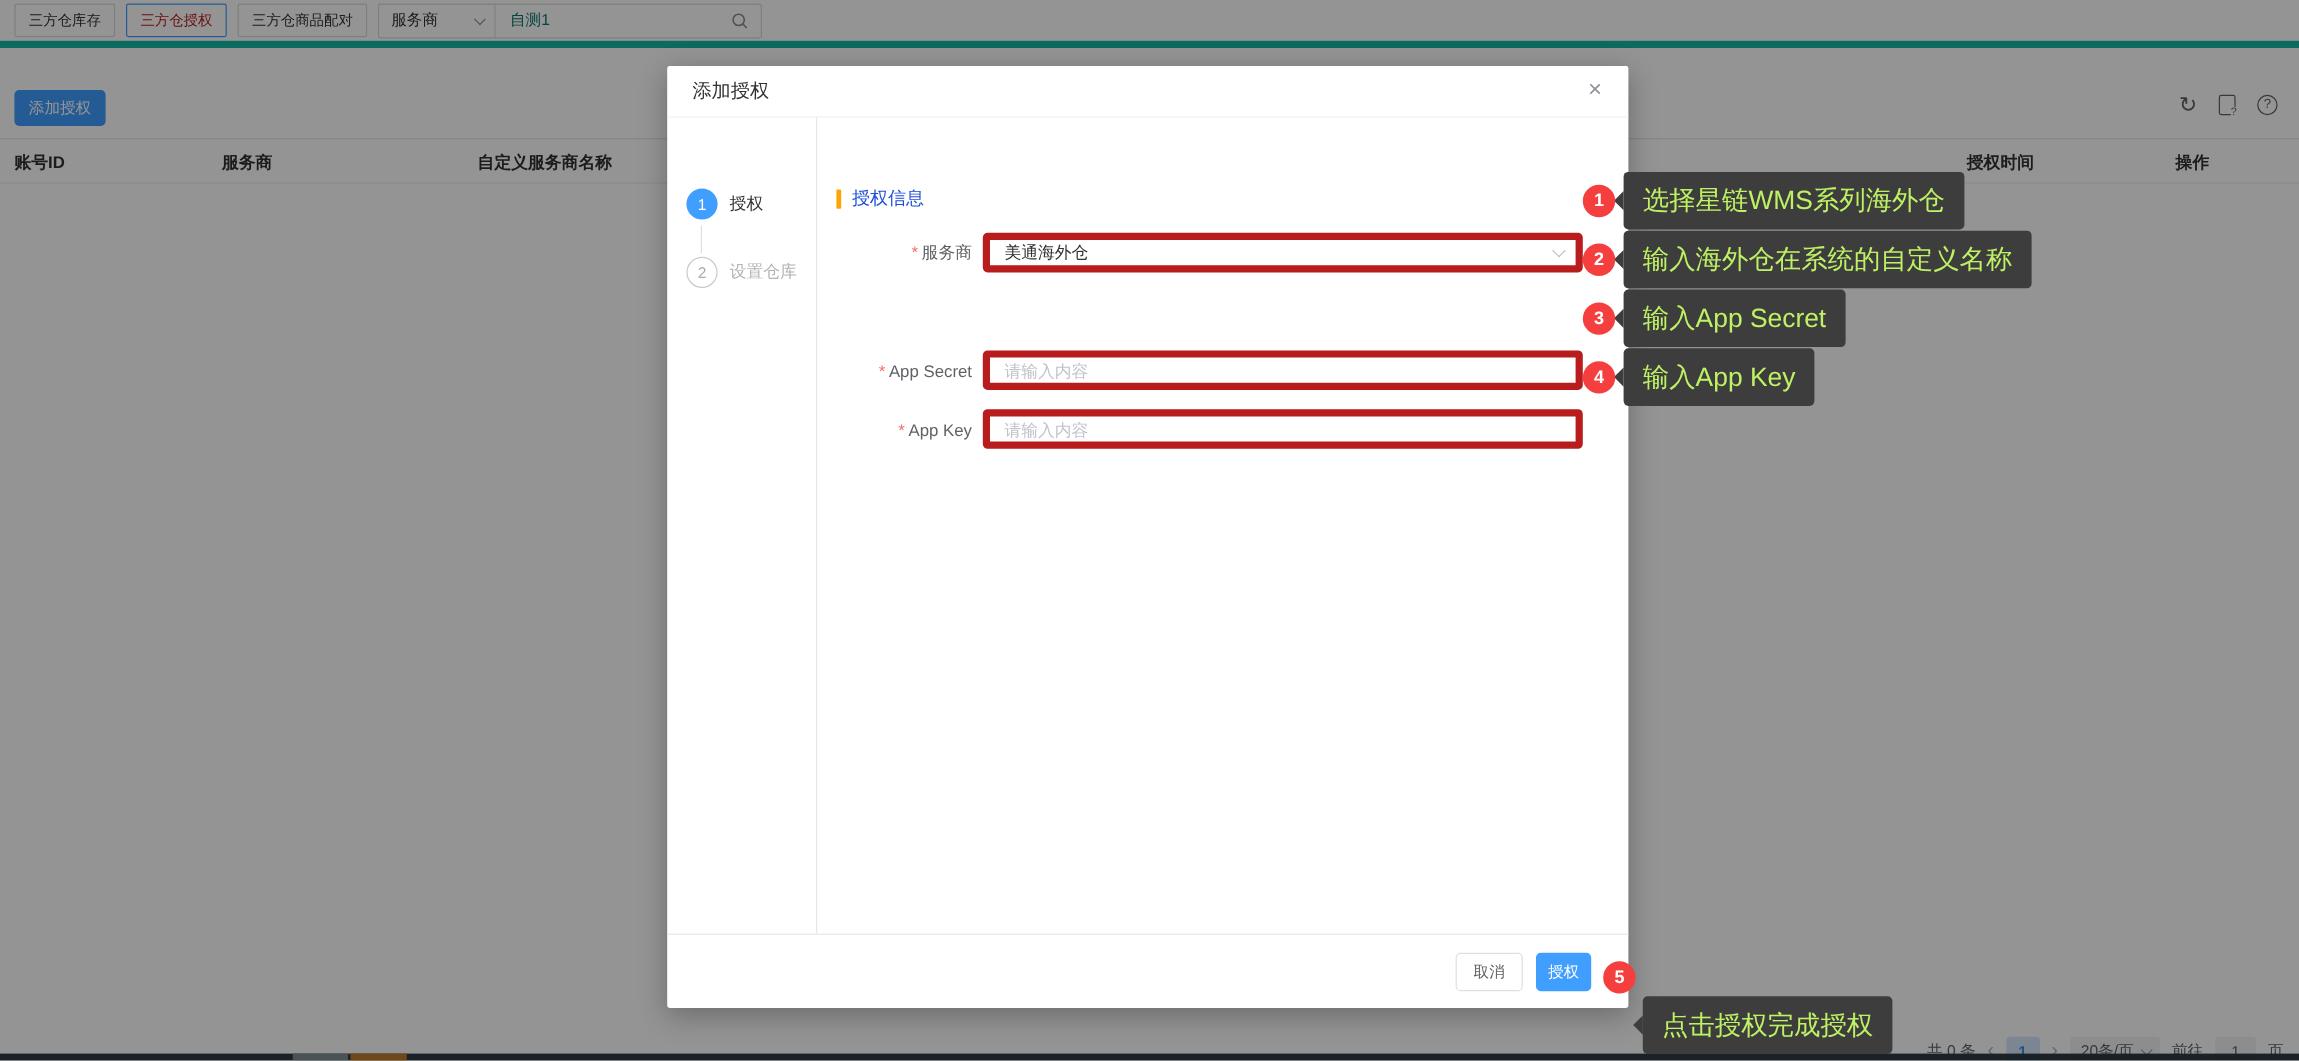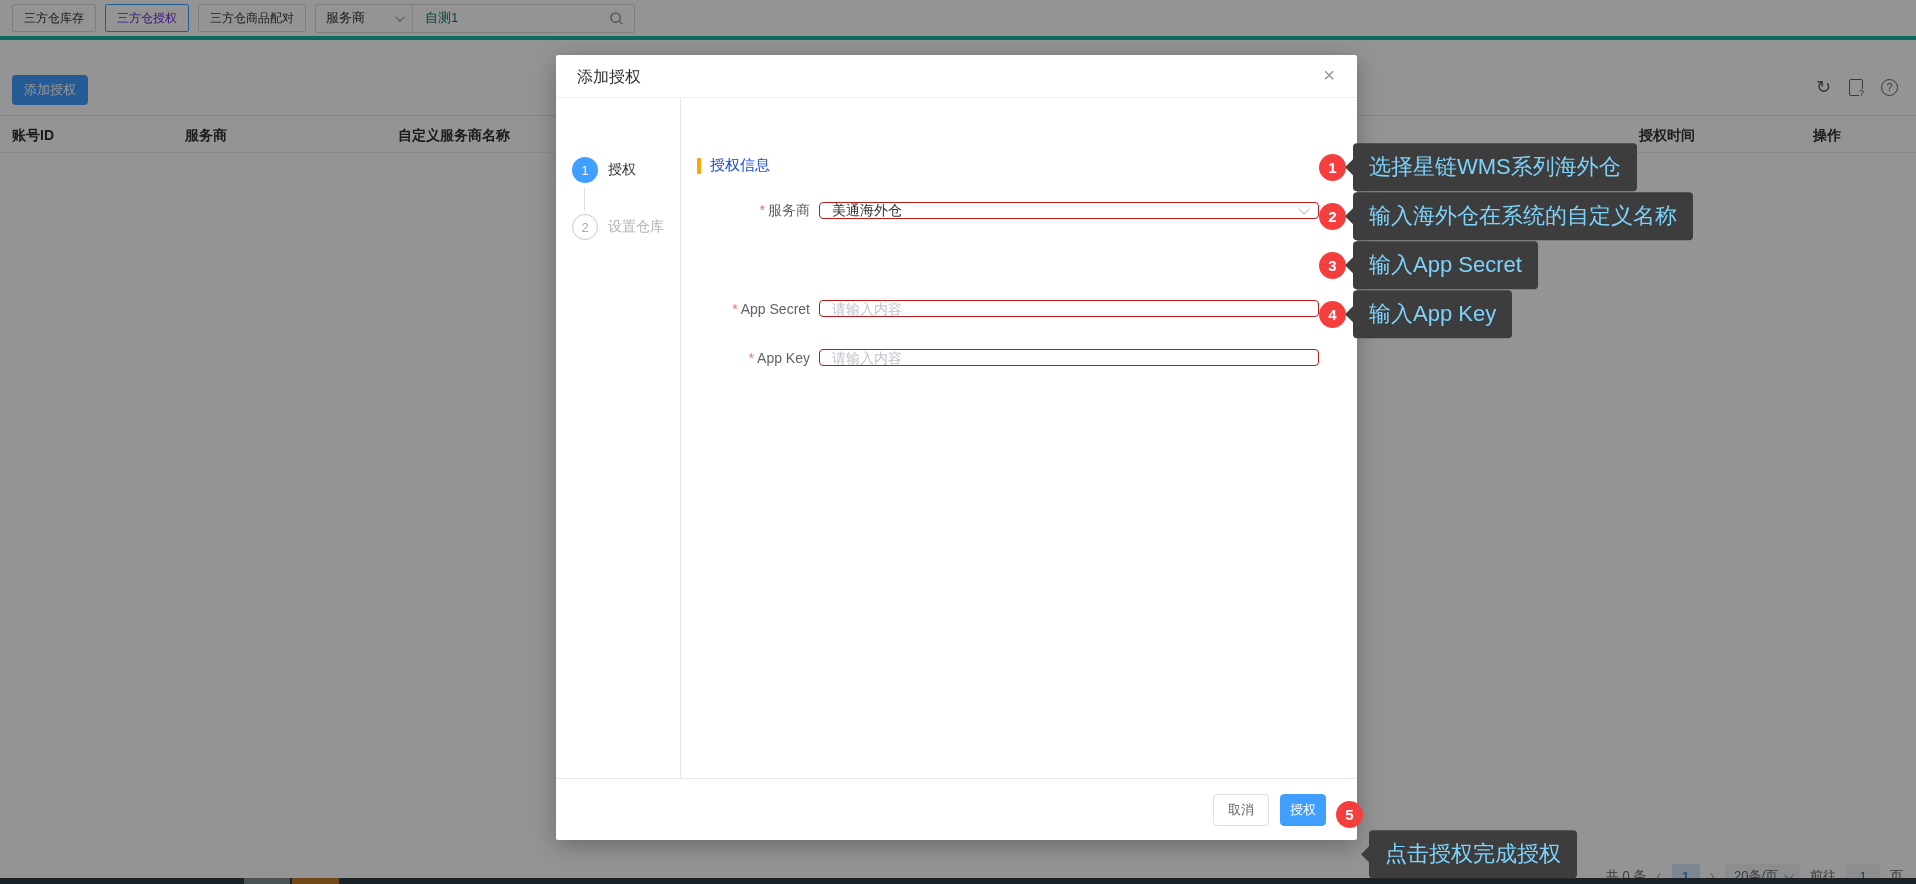--- a/index.html
+++ b/index.html
@@ -3,25 +3,25 @@
 <meta charset="utf-8">
 <style>
   * { margin:0; padding:0; box-sizing:border-box; }
   html,body { width:1916px; height:884px; }
   body { font-family:"Liberation Sans","DejaVu Sans",sans-serif; background:#fff; }
   #stage { position:relative; width:1916px; height:884px; overflow:hidden; background:#fff; }
 
   
   .base { position:absolute; inset:0; z-index:1; }
 
-  .topbar { position:absolute; left:0; top:0; width:100%; height:40px; border-bottom:4px solid #14b8a6; display:flex; align-items:center; }
+  .topbar { position:absolute; left:0; top:0; width:100%; height:40px; border-bottom:6px solid #14b8a6; display:flex; align-items:center; }
   .tab { height:28px; margin-left:9px; padding:0 11px; display:inline-flex; align-items:center;
          border:1px solid #d9d9d9; border-radius:2px; font-size:12px; color:#333; background:#fff; cursor:pointer; }
   .tab:first-child { margin-left:12px; }
-  .tab.active { border-color:#409EFF; color:#6d28d9; }
+  .tab.active { border-color:#409EFF; color:#b91c1c; }
   .filter-group { margin-left:9px; height:29px; display:flex; align-items:center; border:1px solid #d9d9d9; border-radius:2px; width:320px; background:#fff; }
   .fg-select { width:108px; height:100%; display:flex; align-items:center; justify-content:space-between; padding:0 10px; border-right:1px solid #e2e2e2; font-size:13px; color:#333; }
   .fg-input { flex:1; height:100%; border:0; outline:0; padding:0 8px 0 12px; font-size:13px; color:#0f766e; font-family:inherit; background:transparent; }
   .fg-search { margin-right:10px; display:flex; align-items:center; }
 
   .chev-down { width:7px; height:7px; border-right:1px solid #8c8c8c; border-bottom:1px solid #8c8c8c; transform:rotate(45deg) translateY(-2px); }
 
   .add-btn { position:absolute; left:12px; top:75px; width:76px; height:30px; background:#409EFF; color:#fff; border:0;
              border-radius:4px; font-size:13px; font-family:inherit; cursor:pointer; }
   .icon-row { position:absolute; right:18px; top:78px; display:flex; align-items:center; gap:18px; color:#606266; }
@@ -69,39 +69,39 @@
   .step-line { position:absolute; left:28px; top:90px; width:1px; height:23px; background:#dcdfe6; }
 
   .sec-head { position:absolute; left:141px; top:58px; display:flex; align-items:center; gap:9px; }
   .sec-bar { width:4px; height:16px; background:#FFA408; border-radius:1px; }
   .sec-title { font-size:15px; font-weight:normal; color:#1d4ed8; }
 
   .frow { position:absolute; left:129px; right:38px; height:33px; display:flex; align-items:center;justify-content:space-between; }
   .frow1 { top:96px; } .frow2 { top:145px; } .frow3 { top:194px; } .frow4 { top:243px; }
   .flabel { width:125px; flex:none; text-align:right; font-size:14px; color:#606266; margin-right:9px; white-space:nowrap; }
   .req { color:#F56C6C; margin-right:3px; font-size:14px; }
-  .fctrl { flex:1; height:17px; border:1px solid #b91c1c; border-radius:4px; background:#fff; display:flex; align-items:center; padding:0 12px; }
+  .fctrl { flex:1; height:33px; border:6px solid #b91c1c; border-radius:4px; background:#fff; display:flex; align-items:center; padding:0 12px; }
   .fctrl input { border:0; outline:0; width:100%; font-size:14px; color:#303133; font-family:inherit; background:transparent; }
   .fctrl input::placeholder { color:#bfc3cc; }
   .sel-value { flex:1; font-size:14px; color:#303133; }
   .sel-chev { width:8px; height:8px; border-right:1.3px solid #c0c4cc; border-bottom:1.3px solid #c0c4cc; transform:rotate(45deg) translateY(-3px); }
 
   .m-footer { position:absolute; left:0; right:0; bottom:0; height:62px; border-top:1px solid #e4e7ed;
               display:flex; align-items:center; justify-content:flex-end; padding-right:31px; gap:11px; }
   .btn { height:32px; border-radius:4px; font-size:13px; font-family:inherit; cursor:pointer; }
   .btn-cancel { width:56px; background:#fff; border:1px solid #dcdfe6; color:#606266; }
   .btn-confirm { width:46px; background:#409EFF; border:1px solid #409EFF; color:#fff; }
 
   
   .ann { position:absolute; z-index:20; }
   .badge { position:absolute; width:27px; height:27px; border-radius:50%; background:#F53F3F; color:#fff;
            display:flex; align-items:center; justify-content:center; font-size:15px; font-weight:bold; z-index:21; }
   .b1 { left:1319px; top:154px; } .b2 { left:1319px; top:203px; } .b3 { left:1319px; top:252px; }
   .b4 { left:1319px; top:301px; } .b5 { left:1336px; top:801px; }
-  .tip { position:absolute; transform:translateY(-50%); background:#3d3d3d; color:#7dd3fc; font-size:22px;
+  .tip { position:absolute; transform:translateY(-50%); background:#3d3d3d; color:#bef264; font-size:22px;
          line-height:1.25; padding:10px 16px; border-radius:4px; white-space:nowrap; z-index:20; }
   .tip::before { content:""; position:absolute; left:-8px; top:50%; transform:translateY(-50%);
                  border-top:8px solid transparent; border-bottom:8px solid transparent; border-right:8px solid #3d3d3d; }
   .t1 { left:1353px; top:167px; } .t2 { left:1353px; top:216px; } .t3 { left:1353px; top:265px; }
   .t4 { left:1353px; top:314px; } .t5 { left:1369px; top:814px;margin-top:40px; }
 </style>
 </head>
 <body>
 
 <div id="stage">

